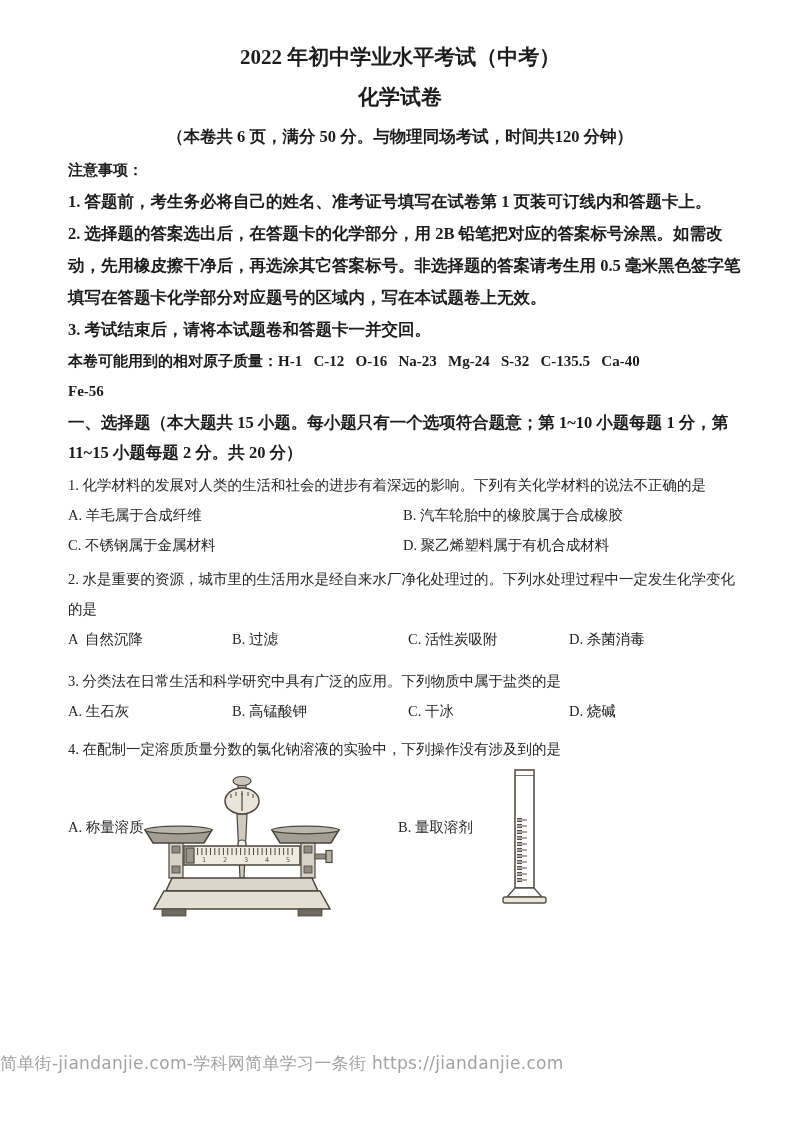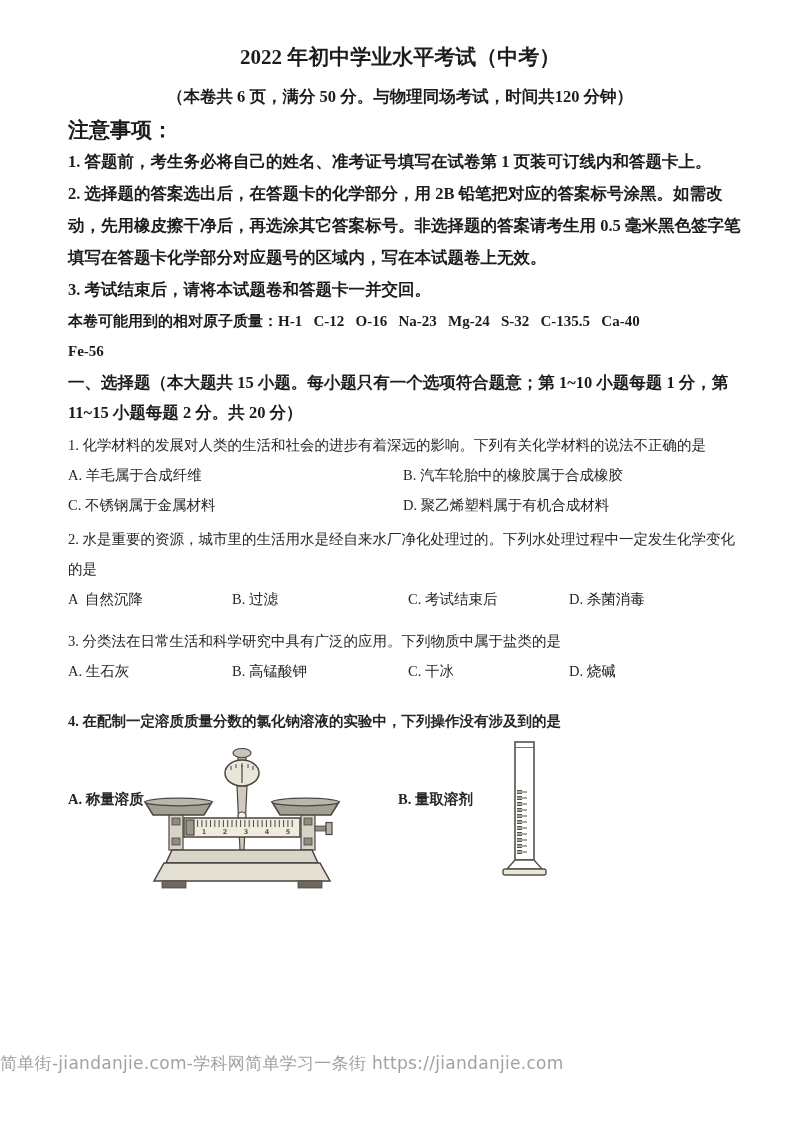--- a/index.html
+++ b/index.html
@@ -10,57 +10,58 @@
     font-family: "Liberation Serif", "DejaVu Serif", serif;
     color: #1c1c1c;
     overflow: hidden;
   }
   .content { padding-left: 68px; padding-right: 61px; }
   .center { text-align: center; }
   .line { white-space: pre; }
   .title   { font-size: 21px; font-weight: 700; line-height: 26px; padding-top: 44px; }
   .subject { font-size: 21px; font-weight: 700; line-height: 26px; margin-top: 14px; }
   .info    { font-size: 16.5px; font-weight: 700; line-height: 22px; margin-top: 16px; }
-  .notice-heading { font-size: 21px; font-weight: 700; line-height: 22px; margin-top: 11px; }
+  .notice-heading { font-size: 15px; font-weight: 700; line-height: 22px; margin-top: 11px; }
   .notice-line { font-size: 16.5px; font-weight: 700; line-height: 32px; }
   .notice-block { margin-top: 5px; }
   .atomic-line { font-size: 15px; font-weight: 700; line-height: 30px; }
   .section-line { font-size: 16.5px; font-weight: 700; line-height: 30px; }
   .section-block { margin-top: 2px; }
   .q-text { font-size: 14.5px; line-height: 30px; color: #262626; }
   .q-opts { display: flex; font-size: 14.5px; line-height: 30px; color: #262626; }
   .q-opts span { white-space: pre; }
   
   .q1-cols span:first-child { width: 335px; flex: 0 0 auto; }
   
   .q4col span:nth-child(1) { width: 164px; flex: 0 0 auto; }
   .q4col span:nth-child(2) { width: 176px; flex: 0 0 auto; }
   .q4col span:nth-child(3) { width: 161px; flex: 0 0 auto; }
   .mt2 { margin-top: 2px; } .mt4 { margin-top: 4px; }
-  .mt8 { margin-top: 20px; font-weight: bold; } .mt12 { margin-top: 12px; font-family: Liberation Serif, serif; }
+  .mt8 { margin-top: 8px; } .mt12 { margin-top: 12px; font-family: Liberation Serif, serif; }
   
   .illus-row { position: relative; height: 150px; margin-top: 6px; }
   .illus-label { position: absolute; top: 42px; font-size: 14.5px; line-height: 30px; color: #262626; white-space: pre; }
   .label-a { left: 0; }
   .label-b { left: 330px; }
   .balance-wrap { position: absolute; left: 74px; top: 0; }
   .cylinder-wrap { position: absolute; left: 426px; top: -4px; }
   .footer {
     position: absolute; left: 0; top: 1052px; width: 793px;
     text-align: left;
     font-family: "DejaVu Sans", "Liberation Sans", sans-serif;
     font-size: 17px; color: #a2a2a2; letter-spacing: 0.3px;
   }
 </style>
 </head>
 <body>
 
 <div class="content">
 
   <div class="title center line">2022 年初中学业水平考试（中考）</div>
+  <div class="subject center line">化学试卷</div>
   <div class="info center line">（本卷共 6 页，满分 50 分。与物理同场考试，时间共120 分钟）</div>
 
   <div class="notice-heading line">注意事项：</div>
   <div class="notice-block">
     <div class="notice-line line">1. 答题前，考生务必将自己的姓名、准考证号填写在试卷第 1 页装可订线内和答题卡上。</div>
     <div class="notice-line line">2. 选择题的答案选出后，在答题卡的化学部分，用 2B 铅笔把对应的答案标号涂黑。如需改</div>
     <div class="notice-line line">动，先用橡皮擦干净后，再选涂其它答案标号。非选择题的答案请考生用 0.5 毫米黑色签字笔</div>
     <div class="notice-line line">填写在答题卡化学部分对应题号的区域内，写在本试题卷上无效。</div>
     <div class="notice-line line">3. 考试结束后，请将本试题卷和答题卡一并交回。</div>
   </div>
@@ -84,21 +85,21 @@
       <span>D. 聚乙烯塑料属于有机合成材料</span>
     </div>
   </div>
 
   <div class="mt4">
     <div class="q-text line">2. 水是重要的资源，城市里的生活用水是经自来水厂净化处理过的。下列水处理过程中一定发生化学变化</div>
     <div class="q-text line">的是</div>
     <div class="q-opts q4col">
       <span>A  自然沉降</span>
       <span>B. 过滤</span>
-      <span>C. 考试结束后</span>
+      <span>C. 活性炭吸附</span>
       <span>D. 杀菌消毒</span>
     </div>
   </div>
 
   <div class="mt12">
     <div class="q-text line">3. 分类法在日常生活和科学研究中具有广泛的应用。下列物质中属于盐类的是</div>
     <div class="q-opts q4col">
       <span>A. 生石灰</span>
       <span>B. 高锰酸钾</span>
       <span>C. 干冰</span>

